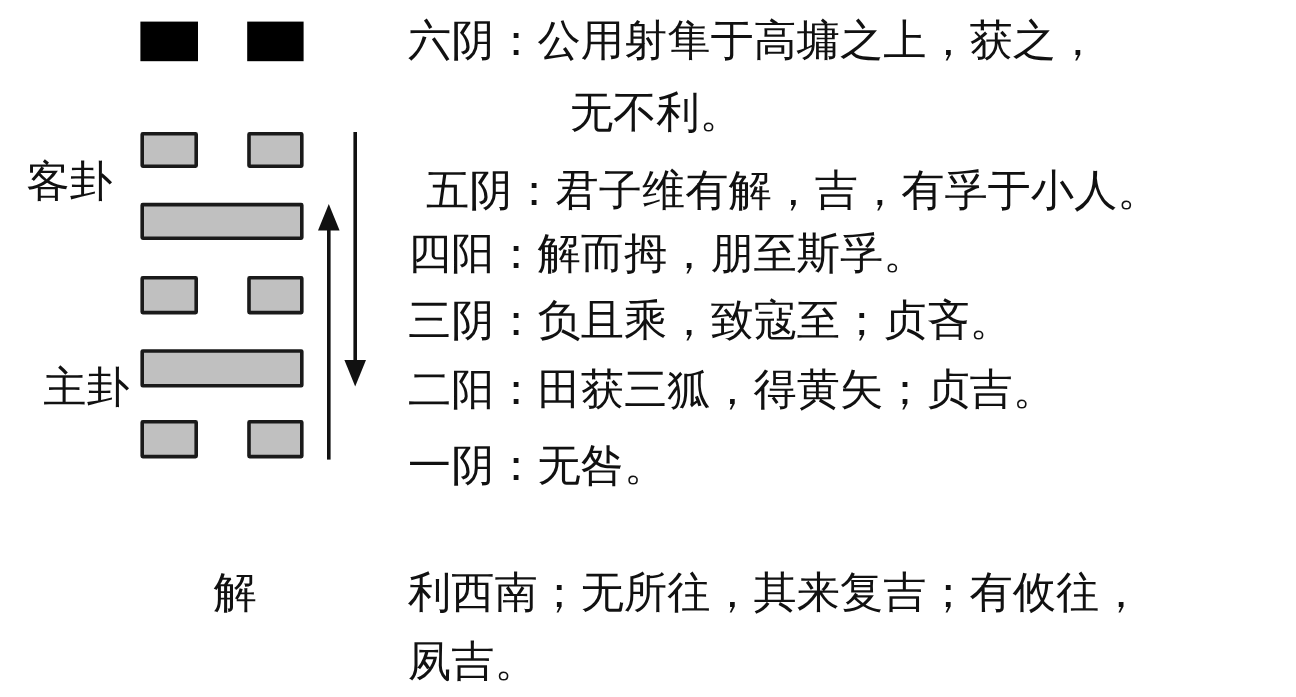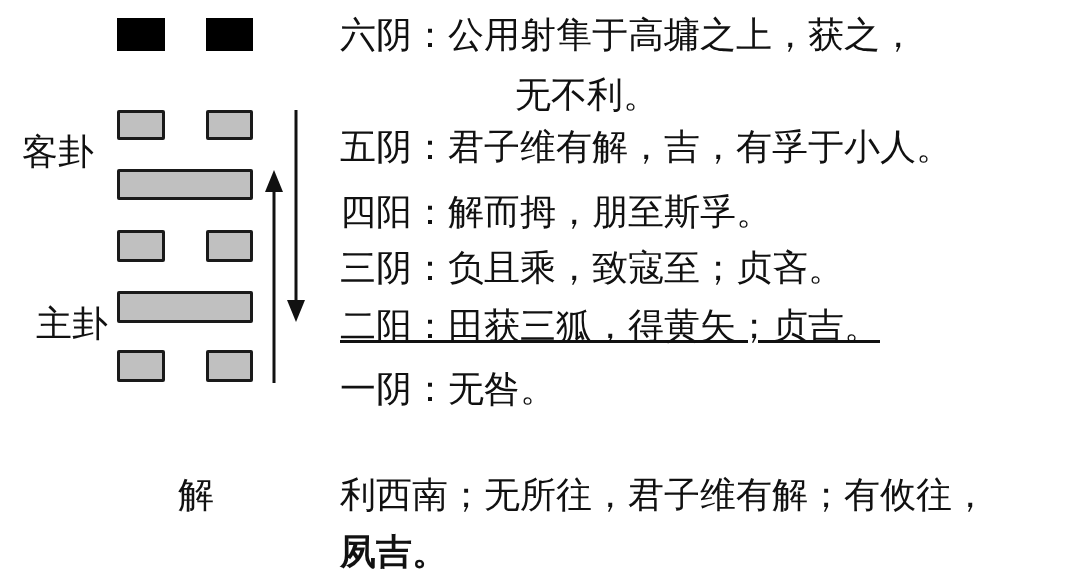--- a/index.html
+++ b/index.html
@@ -42,33 +42,33 @@
   </g>
   <g>
     <line x1="296" y1="110" x2="296" y2="305" stroke="#111" stroke-width="3"></line>
     <polygon points="296,322 287,300 305,300" fill="#111"></polygon>
   </g>
 </svg>
 
 <div class="line-text" style="top:15px;">
   <span>六阴：</span><span>公用射隼于高墉之上，获之，</span>
 </div>
-<div class="indent" style="top:75px;margin-left:40px;">无不利。</div>
+<div class="indent" style="top:75px;">无不利。</div>
 
-<div class="line-text" style="top:127px;">
+<div class="line-text" style="top:140px;margin-left:15px;">
   <span>五阴：</span><span>君子维有解，吉，有孚于小人。</span>
 </div>
 <div class="line-text" style="top:192px;text-align:center;">
   <span>四阳：</span><span>解而拇，朋至斯孚。</span>
 </div>
 <div class="line-text" style="top:248px;">
   <span>三阴：</span><span>负且乘，致寇至；贞吝。</span>
 </div>
-<div class="line-text" style="top:306px;text-decoration:underline;">
+<div class="line-text" style="top:306px;">
   <span>二阳：</span><span>田获三狐，得黄矢；贞吉。</span>
 </div>
 <div class="line-text" style="top:369px;">
   <span>一阴：</span><span>无咎。</span>
 </div>
 
 <div class="side-label" style="left:166px;top:475px;">解</div>
-<div class="line-text" style="top:475px;">利西南；无所往，君子维有解；有攸往，</div>
-<div class="line-text" style="top:532px;font-weight:bold;">夙吉。</div>
+<div class="line-text" style="top:475px;">利西南；无所往，其来复吉；有攸往，</div>
+<div class="line-text" style="top:532px;">夙吉。</div>
 
 </body></html>

